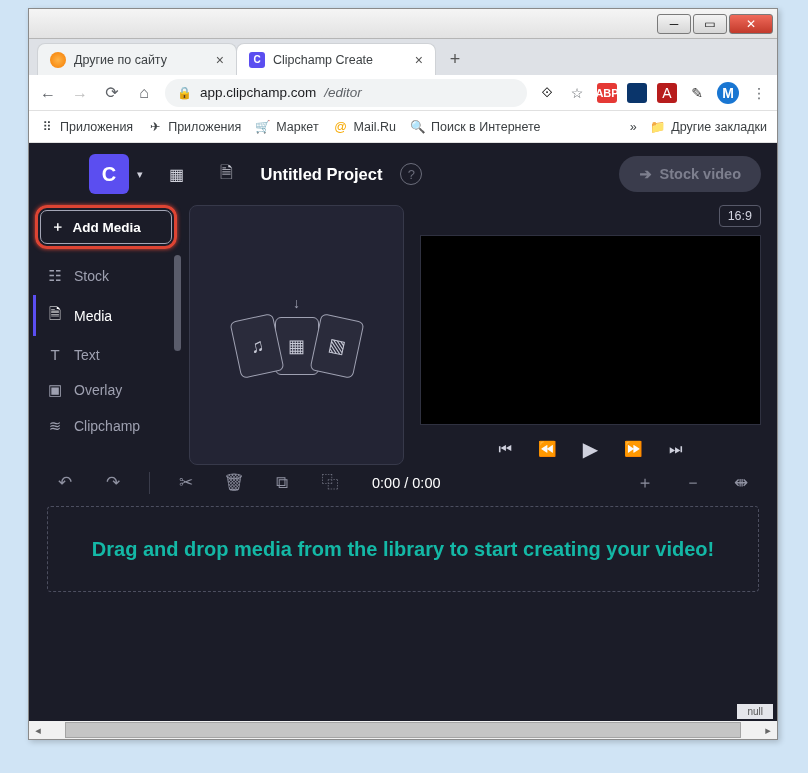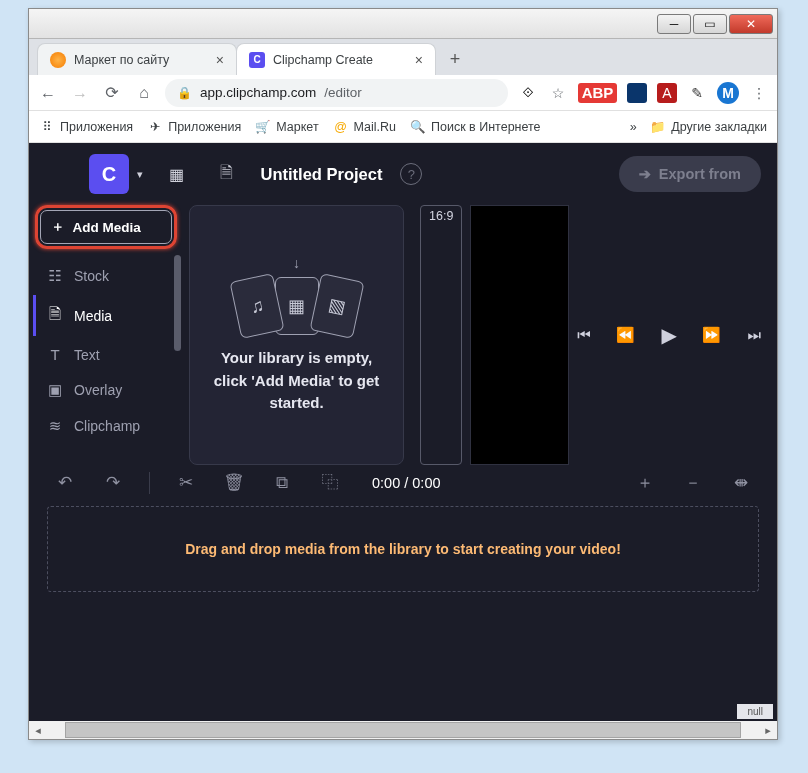--- a/index.html
+++ b/index.html
@@ -24,24 +24,24 @@
   .tab .tclose{ margin-left:auto; font-size:14px; color:#555;}
   .newtab{ width:28px; height:28px; margin:2px 6px; display:flex; align-items:center; justify-content:center; font-size:18px; color:#555; border-radius:50%; cursor:pointer;}
   
   
   .addr{ height:36px; background:#fff; display:flex; align-items:center; padding:0 8px; gap:10px; border-bottom:1px solid #e0e0e0;}
   .navicon{ width:22px; height:22px; display:flex; align-items:center; justify-content:center; color:#5f6368; cursor:pointer; font-size:16px;}
   .navicon.disabled{ color:#bfbfbf;}
   .urlbox{ flex:1; height:28px; background:#f1f3f4; border-radius:14px; display:flex; align-items:center; padding:0 12px; gap:8px; font-size:13.5px; color:#3c4043;}
   .urlbox .lock{ color:#3c4043; font-size:12px;}
   .urlbox .domain{ color:#202124;}
-  .urlbox .path{ color:#5f6368;}
+  .urlbox .path{ color:#5f6368;font-style:italic;}
   .exticon{ width:20px; height:20px; display:flex; align-items:center; justify-content:center; cursor:pointer; font-size:14px;}
   .exticon.star{ color:#5f6368;}
-  .exticon.abp{ width:39px; height:20px; background:#e53935; color:#fff; font-size:15px; font-weight:bold; border-radius:3px;}
+  .exticon.abp{ width:20px; height:20px; background:#e53935; color:#fff; font-size:11px; font-weight:bold; border-radius:3px;}
   .exticon.ghost{ width:20px; height:20px; background:#0a356b; border-radius:3px;}
   .exticon.pdf{ width:20px; height:20px; background:#b71c1c; color:#fff; border-radius:3px;}
   .exticon.wand{ color:#333;}
   .exticon.m{ width:22px; height:22px; background:#1976d2; color:#fff; border-radius:50%; font-weight:bold;}
   .exticon.menu{ color:#5f6368;}
   
   
   .bookmarks{ height:32px; background:#fff; display:flex; align-items:center; padding:0 10px; gap:14px; border-bottom:1px solid #e1e1e1; font-size:12.5px; color:#3c4043;}
   .bm{ display:flex; align-items:center; gap:5px; cursor:pointer; white-space:nowrap;}
   .bm .bicon{width:16px; height:16px; display:inline-flex; align-items:center; justify-content:center;}
@@ -79,37 +79,37 @@
   .centerpane{ flex:0 0 215px; border:1px solid #37394a; border-radius:8px; background:#232434; display:flex; flex-direction:column; align-items:center; justify-content:center; padding:14px; gap:12px;}
   .cards{ display:flex; gap:4px; align-items:center;}
   .card{ width:44px; height:58px; border:1.5px solid #9fa1b2; border-radius:6px; background:#2a2b3b; display:flex; align-items:center; justify-content:center; color:#c7c9d6; font-size:18px;}
   .card.left{ transform:rotate(-12deg); margin-right:-8px;}
   .card.mid{}
   .card.right{ transform:rotate(12deg); margin-left:-8px;}
   .downarrow{ font-size:14px; color:#9fa1b2; margin-bottom:-6px;}
   .emptymsg{ text-align:center; color:#e6e7f0; font-weight:600; font-size:15px; line-height:1.5;}
   
   
-  .previewcol{ flex:1; display:flex; flex-direction:row; gap:8px; padding-left:6px;}
+  .previewcol{ flex:1; display:flex; flex-direction:column; gap:8px; padding-left:6px;}
   .ratio-row{ display:flex; justify-content:flex-end;}
   .ratio{ border:1px solid #575969; border-radius:4px; padding:3px 8px; font-size:12.5px; color:#d3d4e0; cursor:pointer;}
   .preview{ flex:1; background:#000; border:1px solid #2f3140;}
   .playback{ display:flex; align-items:center; justify-content:center; gap:26px; color:#cfd0dd; font-size:15px; padding:4px 0;}
   .playback .play{ font-size:20px;}
   
   
   .editrow{ display:flex; align-items:center; padding:6px 24px; gap:24px; color:#8f91a1;}
   .editicon{ cursor:pointer; font-size:17px; width:24px; text-align:center;}
   .editdivider{ width:1px; height:22px; background:#3a3c4b;}
   .timecode{ color:#fff; font-weight:400; font-size:14.5px; margin-left:6px;}
   .spacer{ flex:1;}
   
   
   .timeline{ margin:6px 18px 0 18px; height:86px; border:1px dashed #4c4e5f; border-radius:4px; display:flex; align-items:center; justify-content:center;}
-  .tmsg{ text-align:center; color:#fdba74; font-weight:600; font-size:14px; line-height:1.6;}
+  .tmsg{ text-align:center; color:#14b8a6; font-weight:600; font-size:20px; line-height:1.6;}
   
   .nullbadge{ position:absolute; right:4px; bottom:2px; background:#e4e5ea; color:#555; font-size:10px; padding:2px 10px;}
   
   
   .btrackscroll{ position:absolute; left:0; right:0; bottom:0; height:18px; background:#f1f1f1; display:flex; align-items:center;}
   .bthumb{ height:16px; background:#c5c5c5; border:1px solid #a4a4a4; flex:1; margin:0 18px;}
   .barrow{ width:18px; font-size:11px; color:#666; text-align:center;}
 </style>
 </head>
 <body>
@@ -124,21 +124,21 @@
         <span>▭</span>
       </div>
     <div class="winbtn close">
         <span>✕</span>
       </div>
   </div>
 
   <div class="tabstrip">
     <div class="tab">
       <span class="favicon orange"></span>
-      <span>Маркет по сайту</span>
+      <span>Другие по сайту</span>
       <span class="tclose">×</span>
     </div>
     <div class="tab active">
       <span class="favicon cc">C</span>
       <span>Clipchamp Create</span>
       <span class="tclose">×</span>
     </div>
     <div class="newtab">+</div>
   </div>
 
@@ -195,21 +195,21 @@
     <div class="apphdr">
       <div class="logo">C</div>
       <span class="logo-caret">▾</span>
       <div class="hdricon">▦</div>
       <div class="hdricon">🗎</div>
       <span class="projtitle">Untitled Project</span>
       <div class="help">?</div>
       <div style="flex:1"></div>
       <button class="export-btn">
         <span>➔</span>
-        <span>Export from</span>
+        <span>Stock video</span>
       </button>
     </div>
 
     <div class="mainrow">
 
       <div class="sidebar">
         <div class="addmedia-wrap">
           <div class="addmedia">
             <span>＋</span>
             <span>Add Media</span>
@@ -242,21 +242,20 @@
         </div>
       </div>
 
       <div class="centerpane">
         <span class="downarrow">↓</span>
         <div class="cards">
           <div class="card left">♫</div>
           <div class="card mid">▦</div>
           <div class="card right">▧</div>
         </div>
-        <div class="emptymsg">Your library is empty, click 'Add Media' to get started.</div>
       </div>
 
       <div class="previewcol">
         <div class="ratio-row">
           <div class="ratio">16:9</div>
         </div>
         <div class="preview"></div>
         <div class="playback">
           <span>⏮</span>
           <span>⏪</span>

